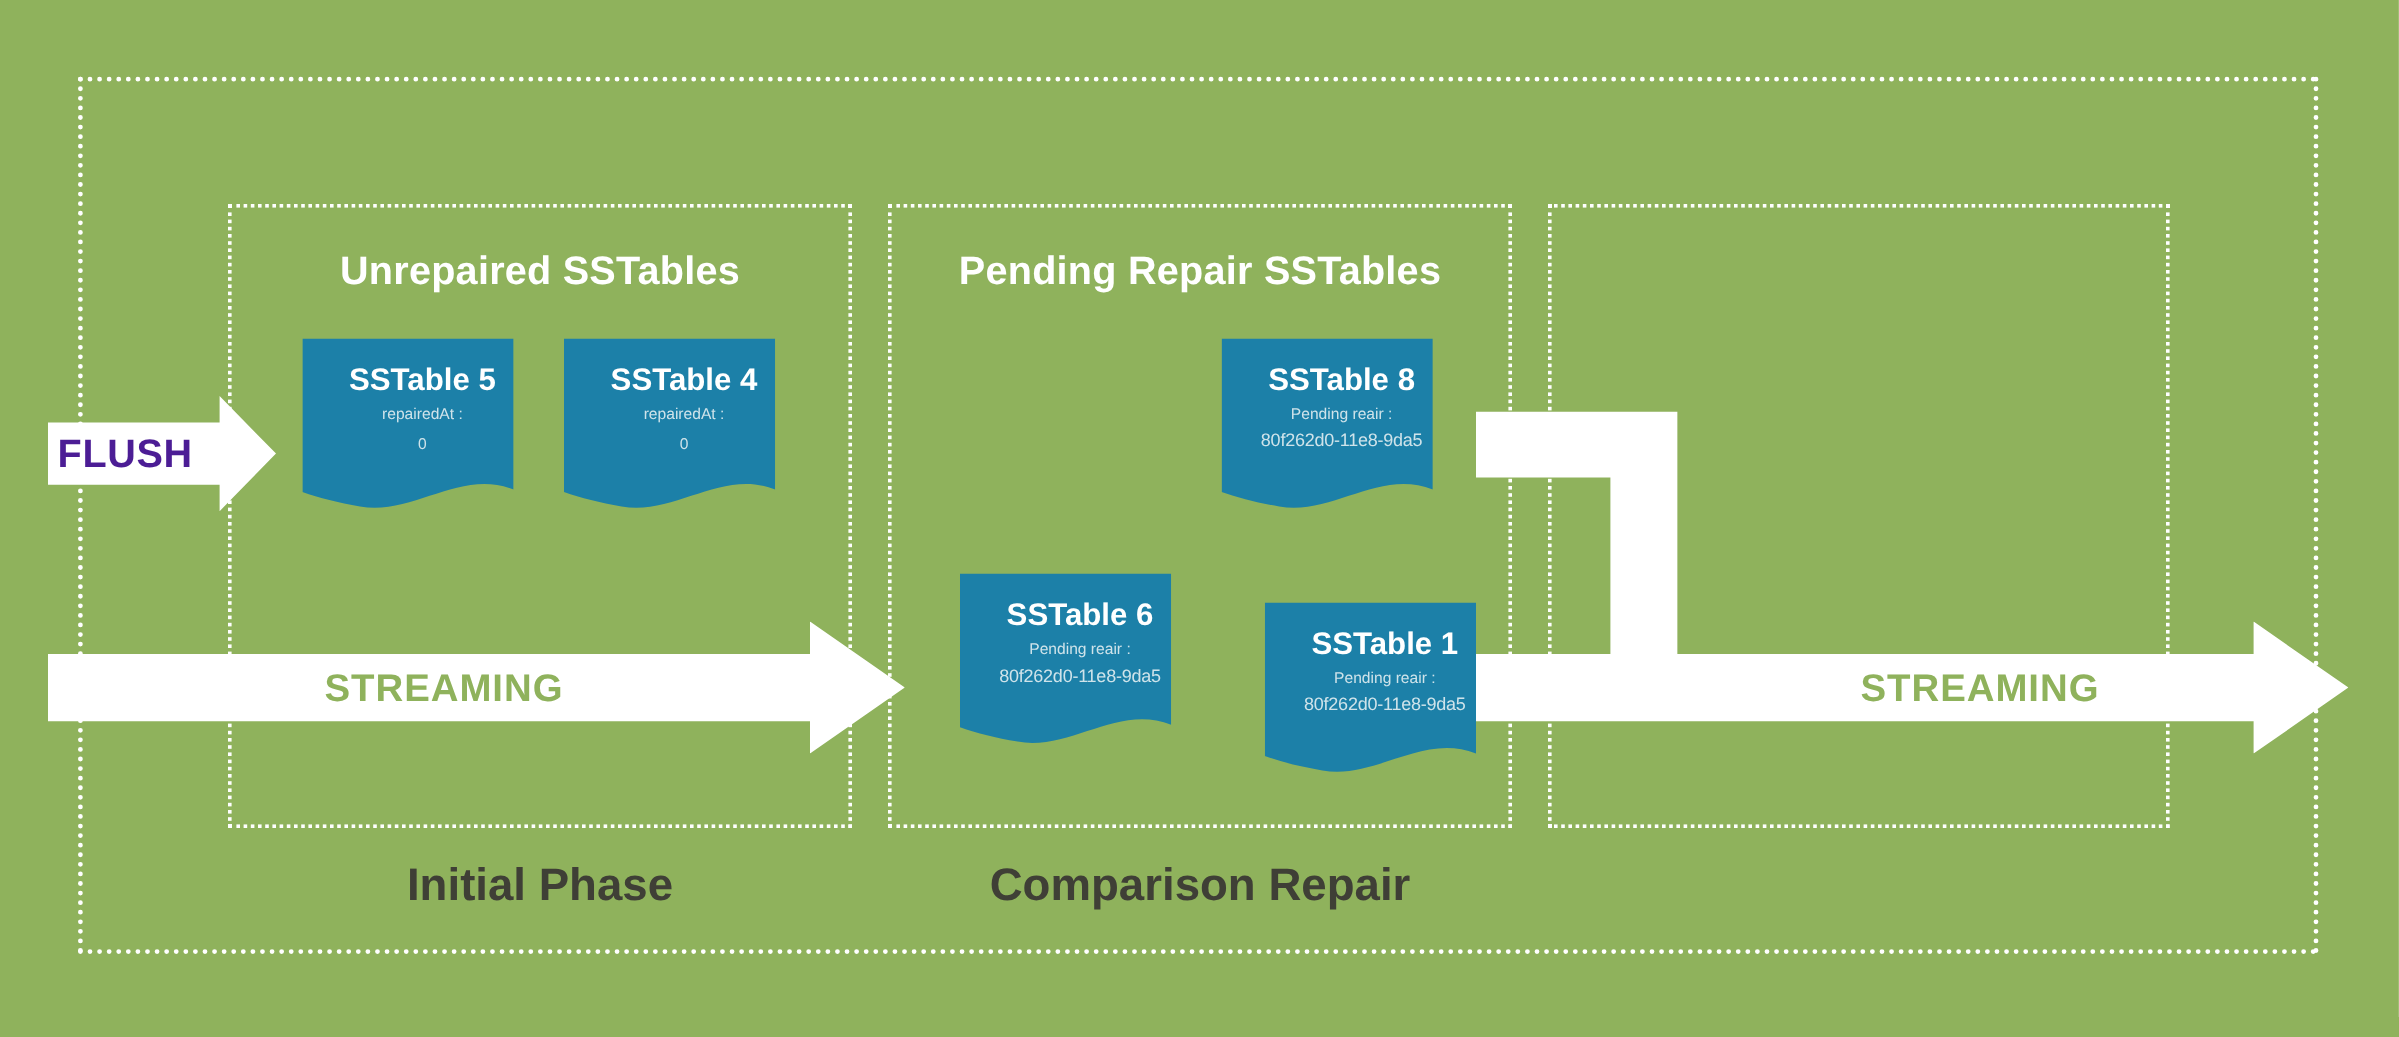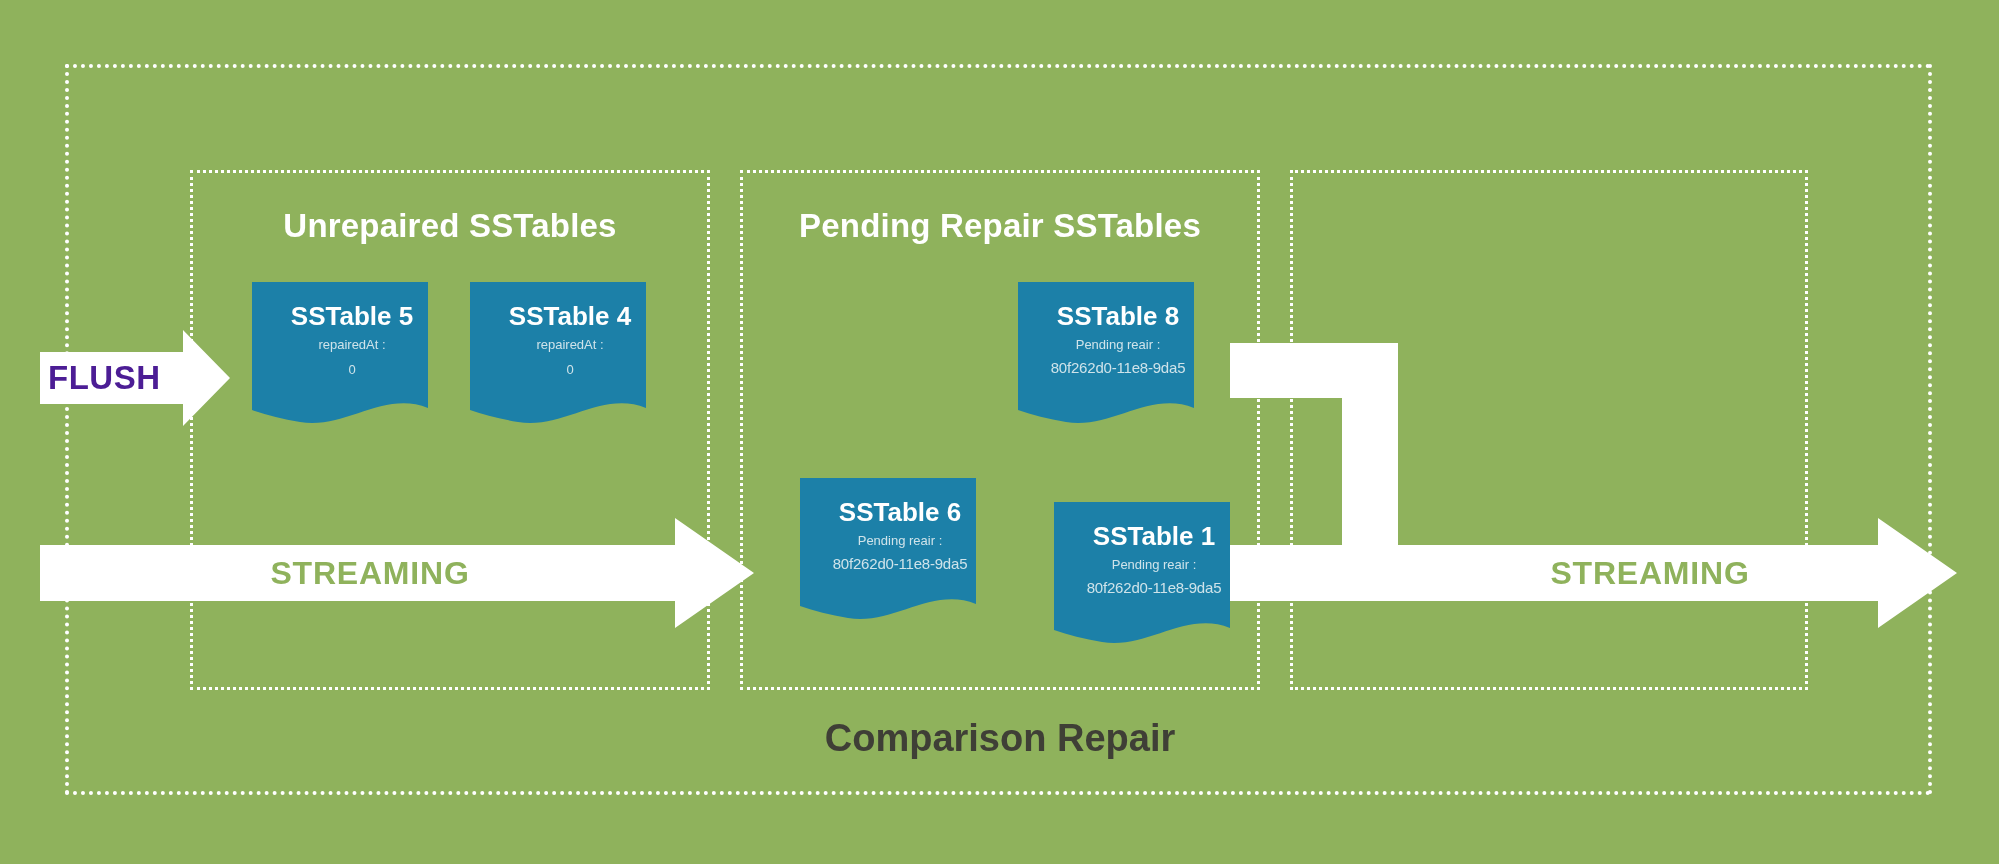--- a/index.html
+++ b/index.html
@@ -261,15 +261,16 @@
     <svg class="card-shape" viewBox="0 0 176 150" preserveAspectRatio="none">
       <path d="M0,0 L176,0 L176,126 C132,108 92,148 48,140 C30,137 14,133 0,128 Z" fill="#1c80a8"></path>
     </svg>
     <div class="card-text">
       <span class="card-title">SSTable 1</span>
       <span class="card-sub">Pending reair :</span>
       <span class="card-sub small">80f262d0-11e8-9da5</span>
     </div>
   </div>
 
+  <div class="phase-caption c1">Initial Phase</div>
   <div class="phase-caption c2">Comparison Repair</div>
 
 </div>
 
 </body></html>

